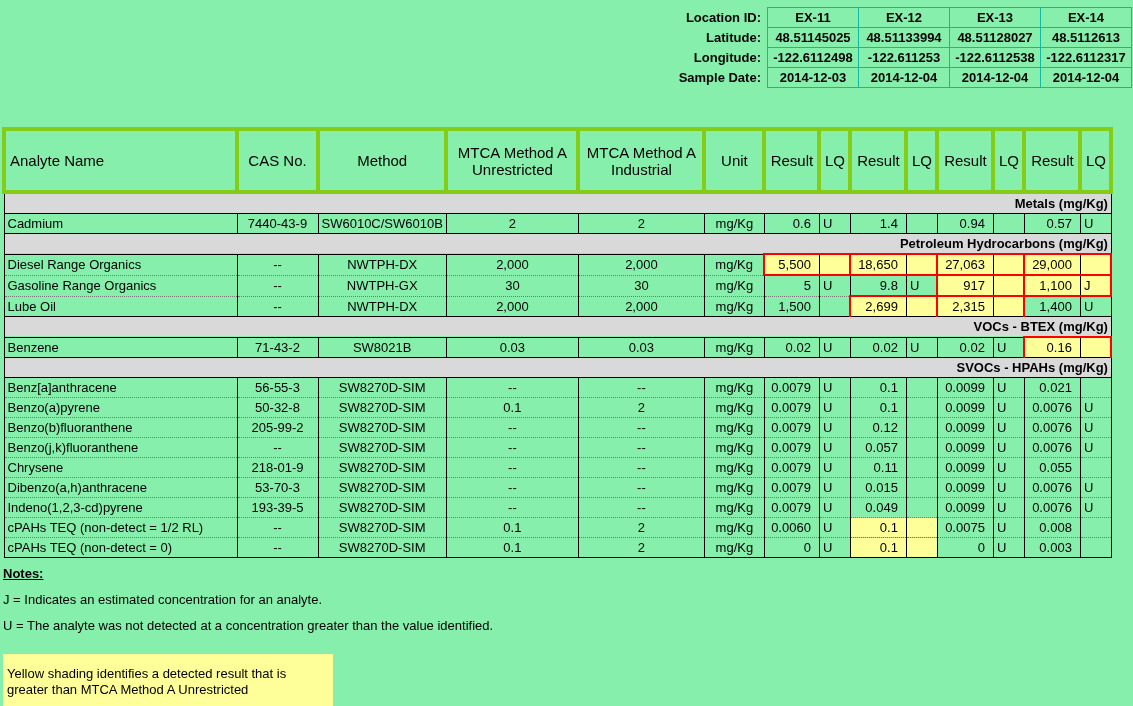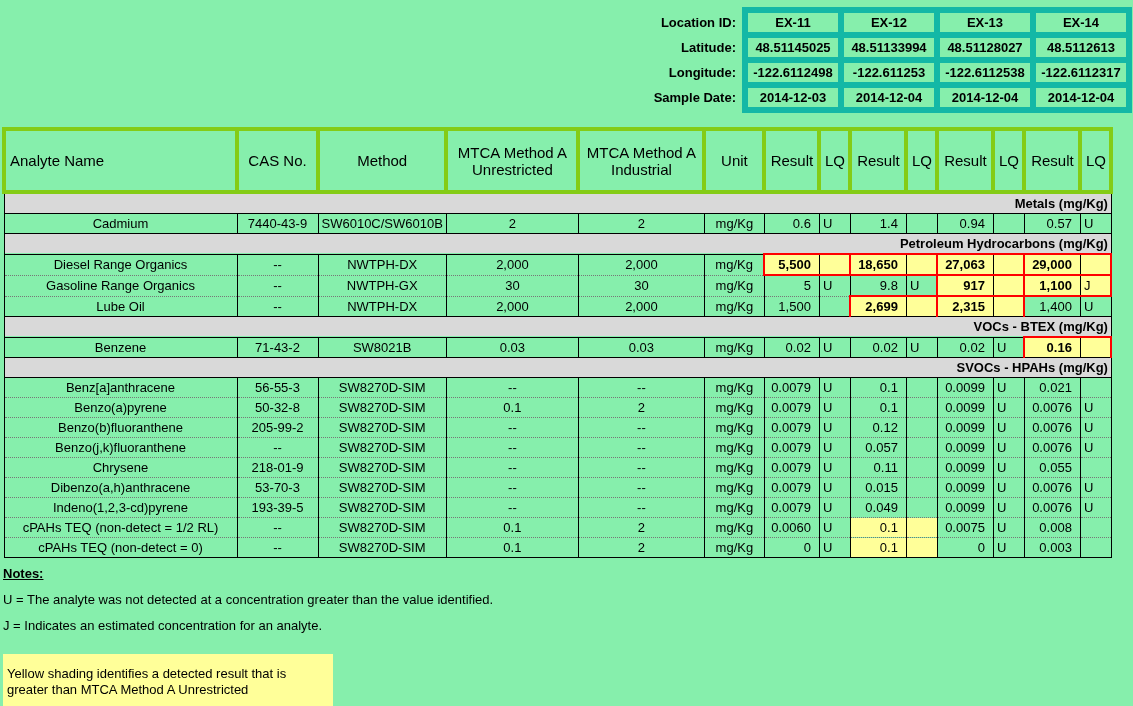--- a/index.html
+++ b/index.html
@@ -3,42 +3,42 @@
 <meta charset="utf-8">
 <style>
   html,body{margin:0;padding:0;background:#fff;}
   .page{position:relative;width:1133px;height:706px;background:#86efac;
         font-family:"Liberation Sans",sans-serif;color:#000;overflow:hidden;}
 
   
   .top-table{position:absolute;top:7px;right:1px;border-collapse:collapse;}
   .top-table td{height:19px;font-size:13px;font-weight:bold;padding:0 2px;white-space:nowrap;}
   .top-table td.lbl{border:none;text-align:right;padding-right:6px;width:118px;}
-  .top-table td.val{border:6px solid #14b8a6;text-align:center;width:86px;margin-top:43px;}
+  .top-table td.val{border:1px solid #14b8a6;text-align:center;width:86px;margin-top:43px;}
 
   
   .main-table{position:absolute;top:127px;left:2px;border-collapse:collapse;
               table-layout:fixed;border:1px solid #000;}
   .main-table th{border:4px solid #84cc16;height:59px;font-size:15px;font-weight:normal;
                  text-align:center;white-space:normal;padding:0 3px;}
   .main-table th.analyte{text-align:left;padding-left:4px;}
   .main-table th.res{border-right:1px dotted #555;}
   .main-table td{height:19px;font-size:13px;padding:0 3px;white-space:nowrap;overflow:hidden;
                  border-left:1px solid #000;border-right:1px solid #000;
                  border-bottom:1px dotted #777;}
-  .main-table td.analyte{text-align:center;border-radius:10px;}
+  .main-table td.analyte{text-align:left;border-radius:10px;}
   .main-table td.center{text-align:center;}
   .main-table td.res{text-align:right;padding-right:8px;border-right:1px dotted #555;}
   .main-table td.lq{text-align:left;padding-left:3px;}
   .main-table tr.section td{background:var(--gray);font-weight:bold;text-align:right;
                  border:1px solid #000;padding-left:3px;}
   .main-table tr.sec-last td{border-bottom:1px solid #000;}
   .main-table td.hl{background:var(--yellow);}
   .main-table td.rb-l{border-top:2px solid var(--red);border-bottom:2px solid var(--red);
-                 border-left:2px solid var(--red);font-weight:bold;}
+                 border-left:2px solid var(--red);}
   .main-table td.rb-r{border-top:2px solid var(--red);border-bottom:2px solid var(--red);
                  border-right:2px solid var(--red);}
 
   
   .notes{position:absolute;left:3px;top:566px;font-size:13px;line-height:16px;}
   .notes-title{font-weight:bold;text-decoration:underline;margin-bottom:10px;}
   .note-line{margin-bottom:10px;}
   .note-yellow{background:var(--yellow);width:322px;padding:12px 4px;white-space:pre-line;margin-bottom:0;margin-top:20px;}
   .note-red{border:2px solid var(--red);width:306px;padding:2px 4px;white-space:pre-line;}
 </style>
@@ -350,21 +350,21 @@
           <td class="res">0</td>
           <td class="lq">U</td>
           <td class="res">0.003</td>
           <td class="lq"></td>
         </tr>
       </tbody>
   </table>
 
   <div class="notes">
     <div class="notes-title">Notes:</div>
+    <div class="note-line">J = Indicates an estimated concentration for an analyte.</div>
     <div class="note-line">U = The analyte was not detected at a concentration greater than the value identified.</div>
-    <div class="note-line">J = Indicates an estimated concentration for an analyte.</div>
     <div class="note-yellow">Yellow shading identifies a detected result that is
 greater than MTCA Method A Unrestricted</div>
     <div class="note-red">Red border identifies a detected result that is greater
 than MTCA Method A Industrial</div>
   </div>
 
 </div>
 
 </body></html>

